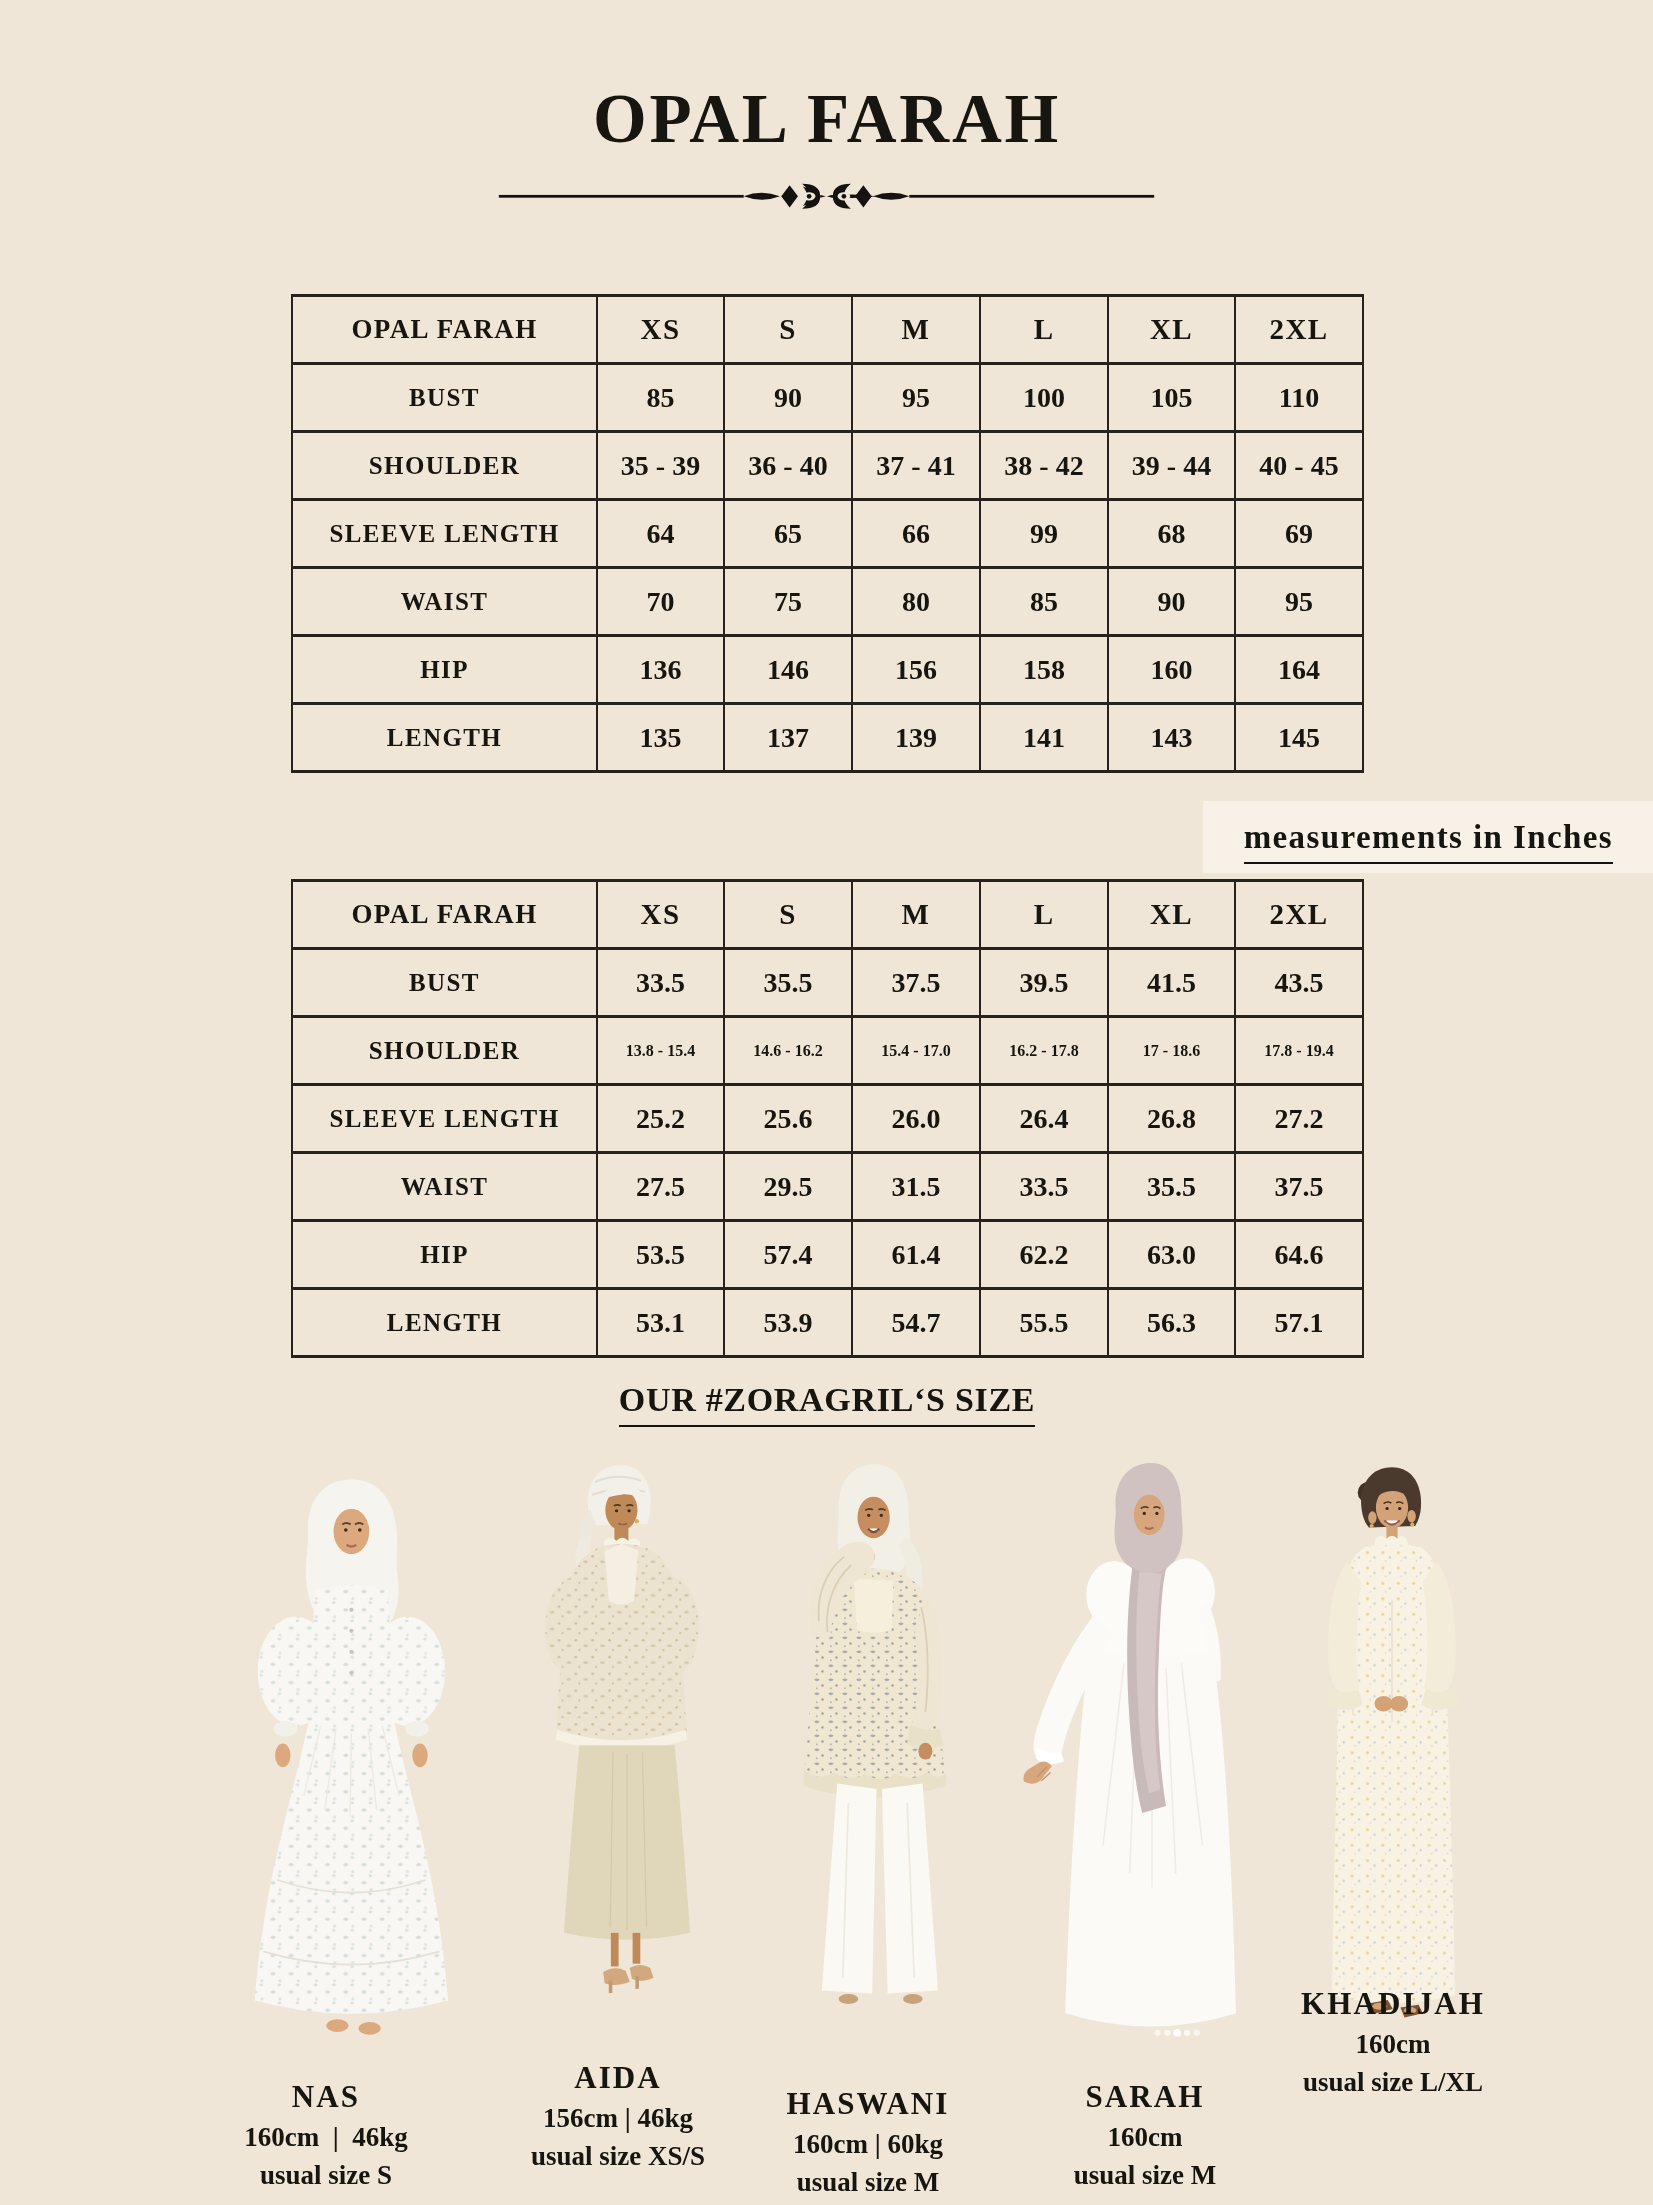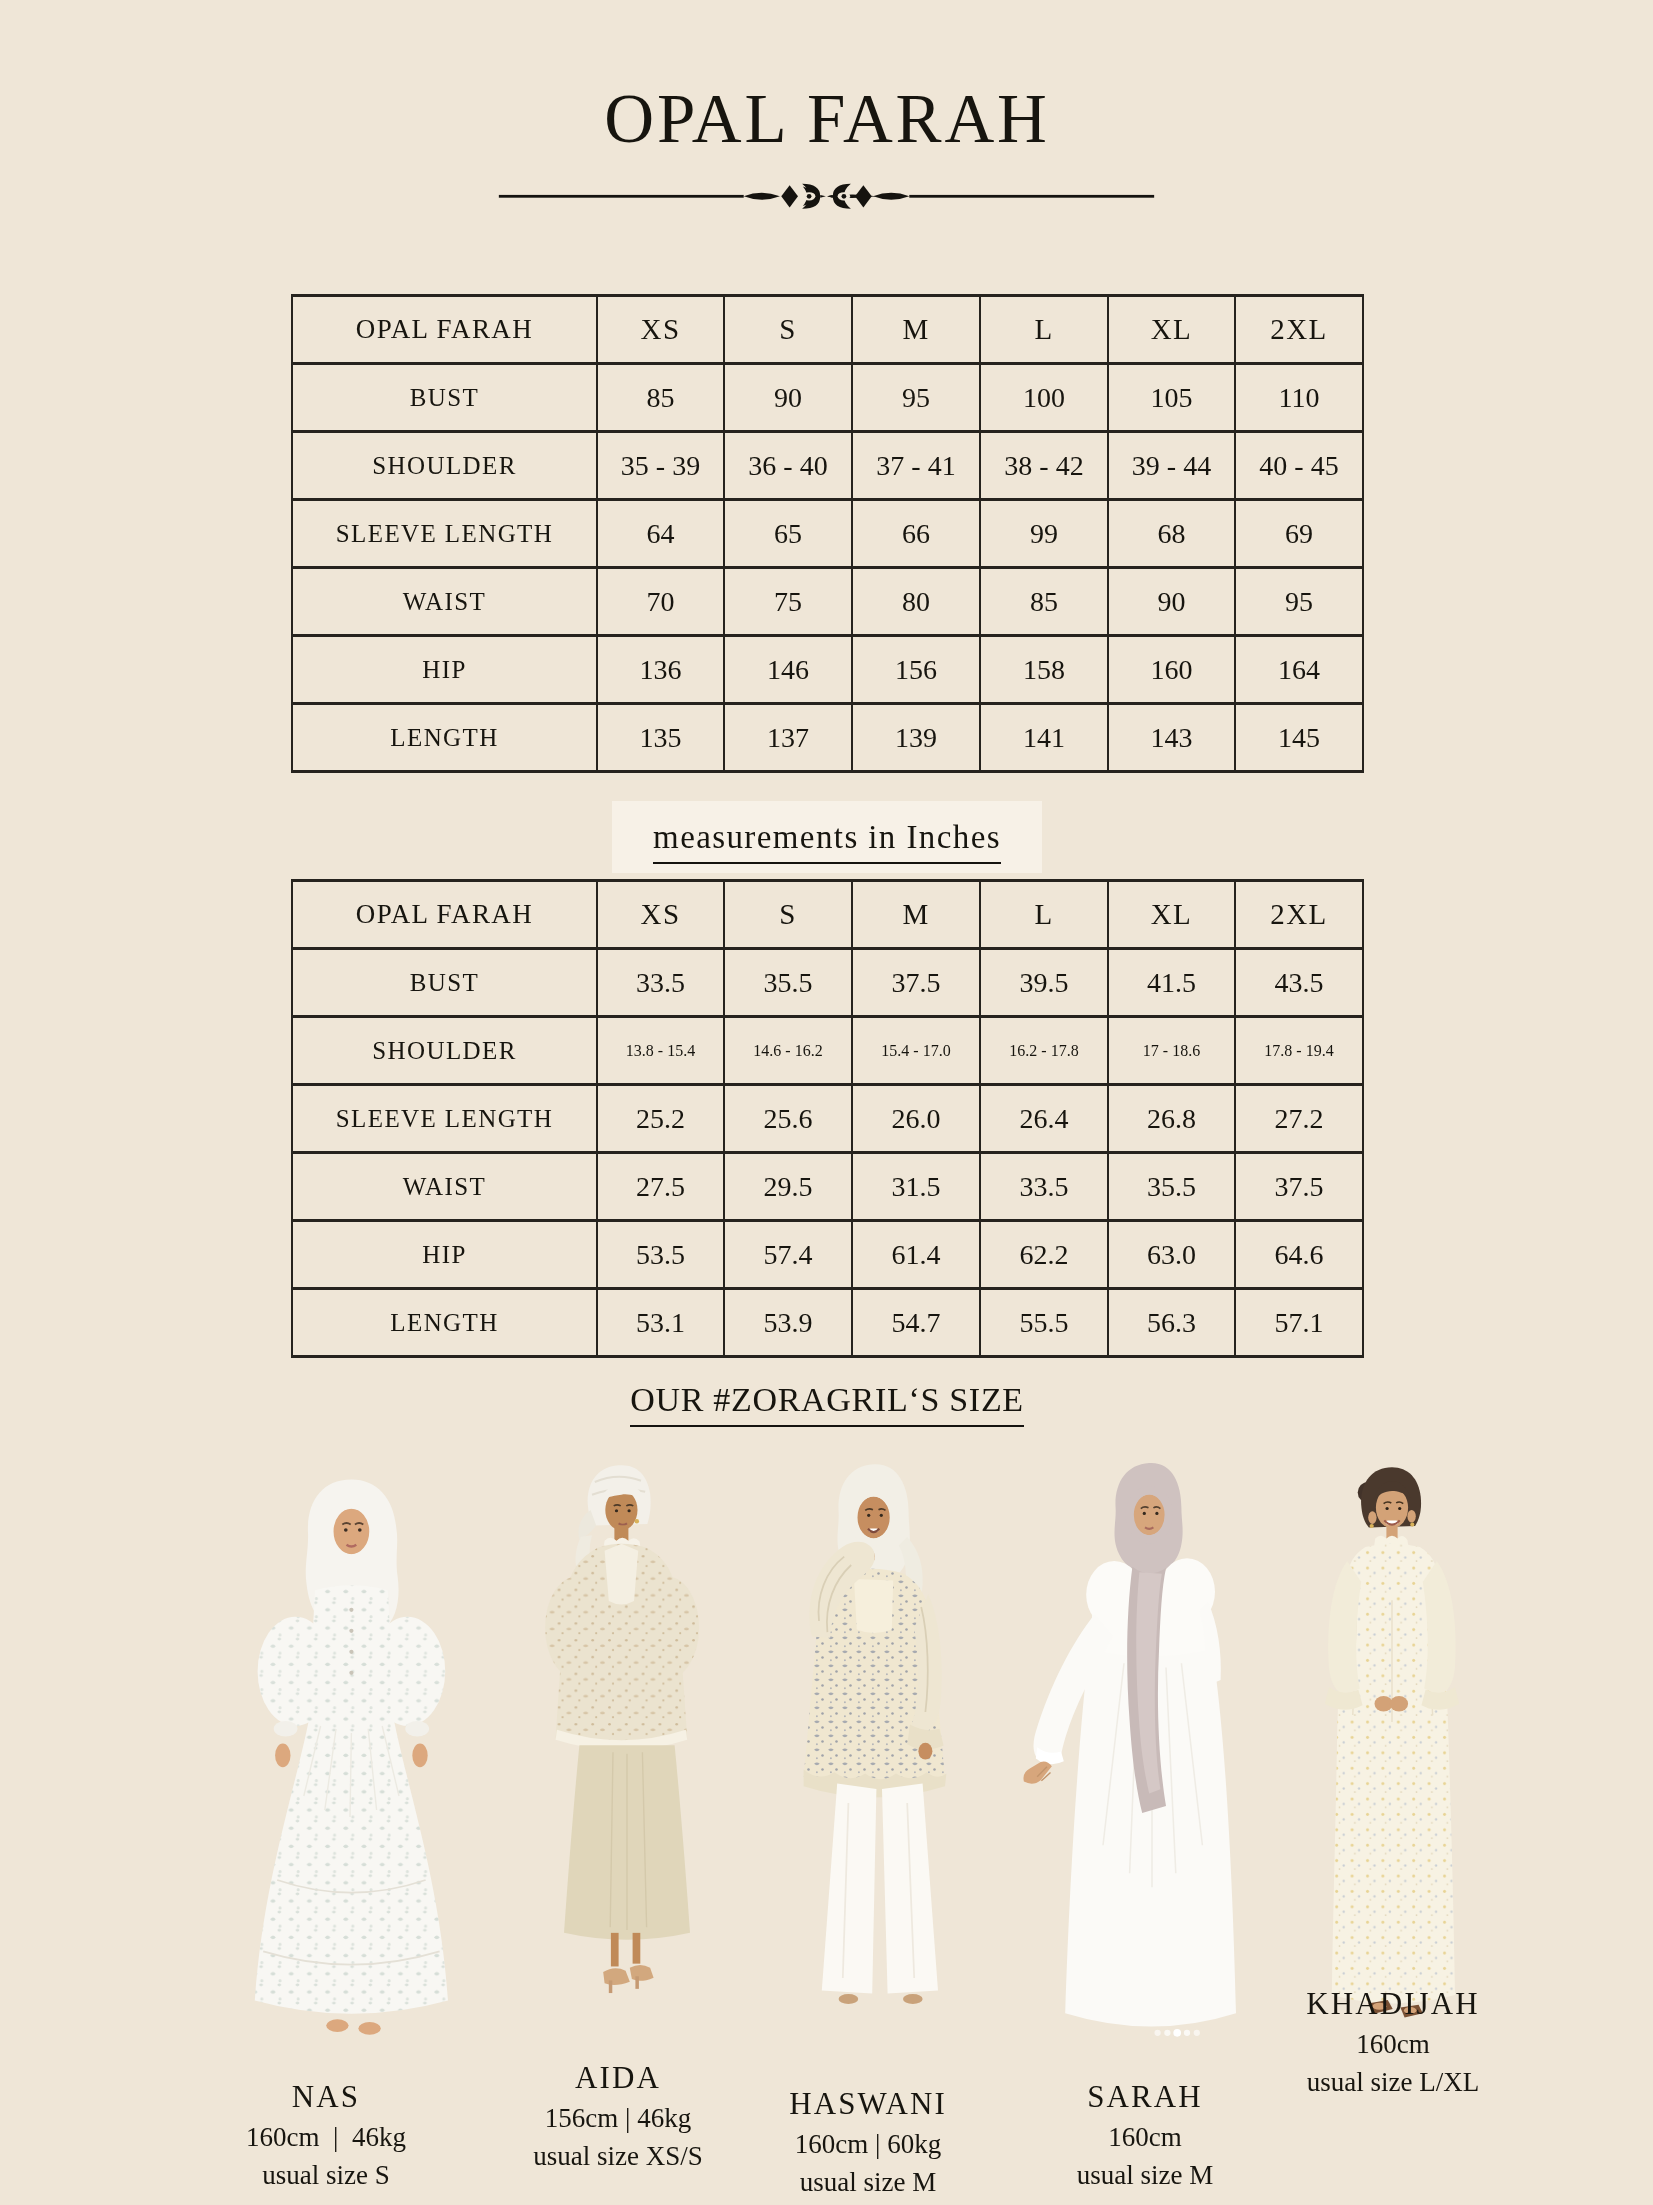--- a/index.html
+++ b/index.html
@@ -1,17 +1,17 @@
 <!DOCTYPE html>
 <html style="font-size:11.2px"><head>
 <meta charset="utf-8">
 <style>
   html,body{margin:0;padding:0;background:#efe6d7;}
   .page{position:relative;width:1654px;height:2205px;background:#efe6d7;
-        font-family:"Liberation Serif", serif;color:#17150f;overflow:hidden;}
+        font-family:"Liberation Serif", serif;color:#17150f;overflow:hidden;font-weight:bold;}
 
   .title{position:absolute;top:85px;left:0;width:100%;text-align:center;
          font-size:69px;letter-spacing:2.8px;line-height:1;}
 
   .divider{position:absolute;top:181px;left:497px;}
 
   .sec-head{position:absolute;left:0;width:100%;text-align:center;}
   .sec-head .box{display:inline-block;background:rgba(253,250,244,.55);padding:18px 41px 8.4px 41px;}
   .sec-head .nobox{display:inline-block;padding:0;}
   .sec-head .txt{display:inline-block;border-bottom:2.8px solid #15130f;padding-bottom:6.3px;
@@ -137,21 +137,21 @@
       <td>135</td>
       <td>137</td>
       <td>139</td>
       <td>141</td>
       <td>143</td>
       <td>145</td>
     </tr>
   </tbody>
     </table>
 
-  <div class="sec-head" style="top:801px;">
+  <div class="sec-head" style="top:801px;text-align:right;">
     <span class="box"><span class="txt">measurements in Inches</span></span>
   </div>
 
   <table class="mtable" style="top:879px;">
     <colgroup>
         <col style="width:305px;">
         <col style="width:127px;">
         <col style="width:128px;">
         <col style="width:128px;">
         <col style="width:128px;">

